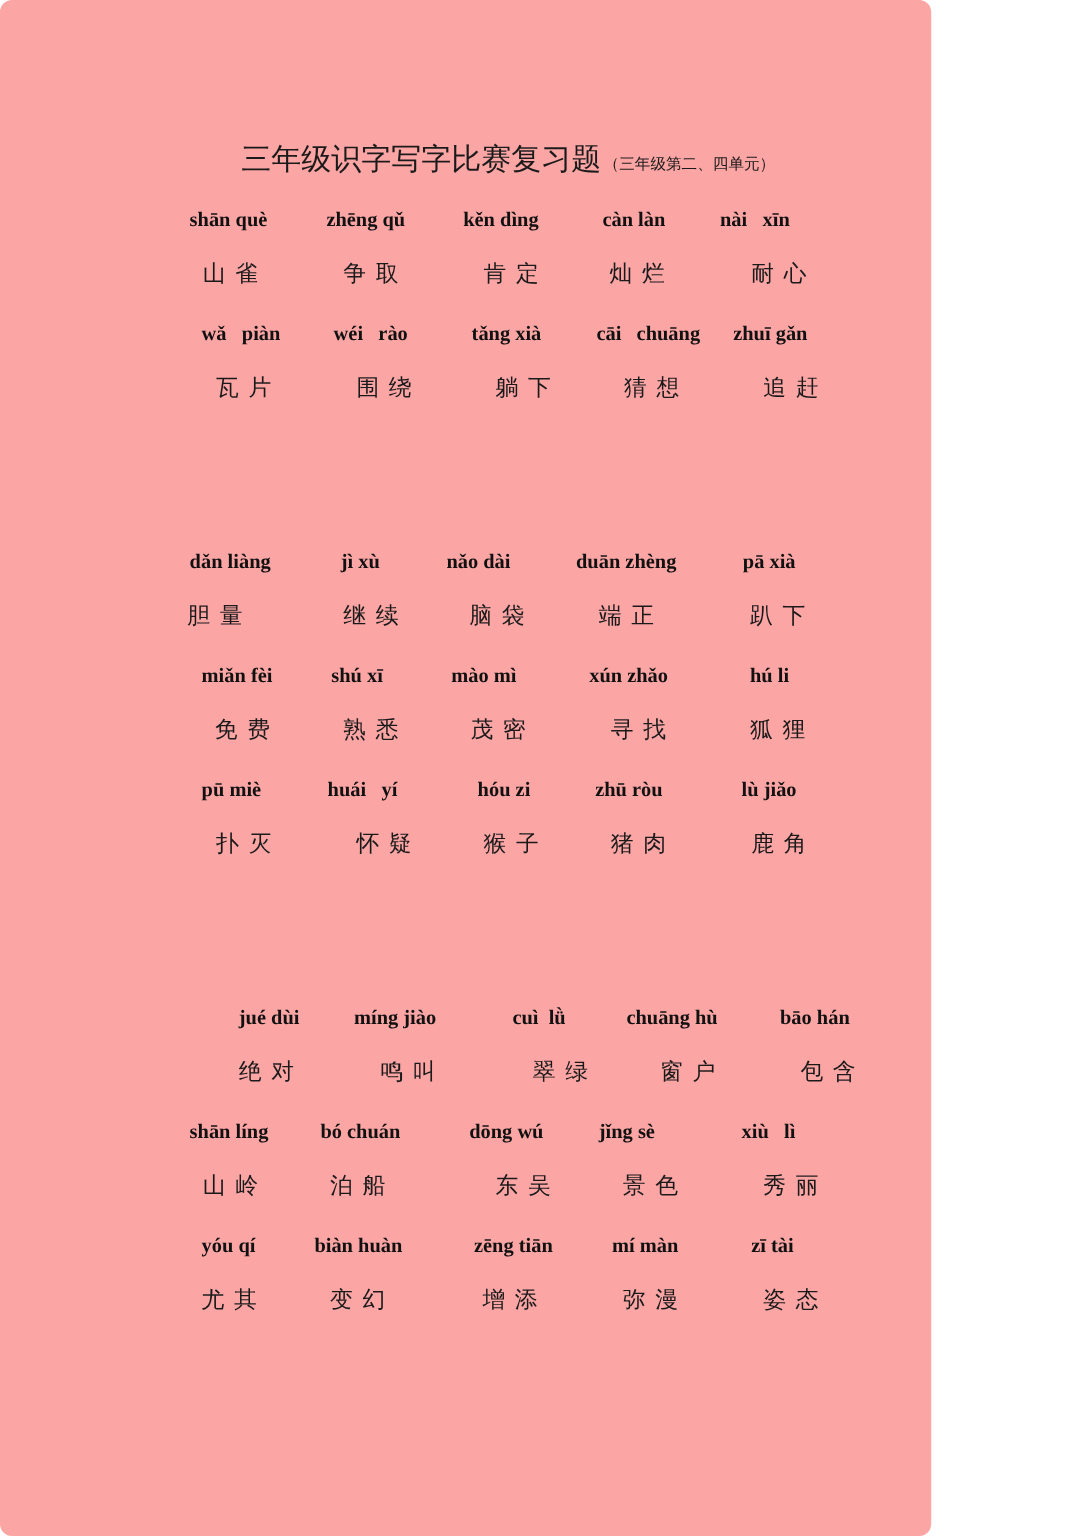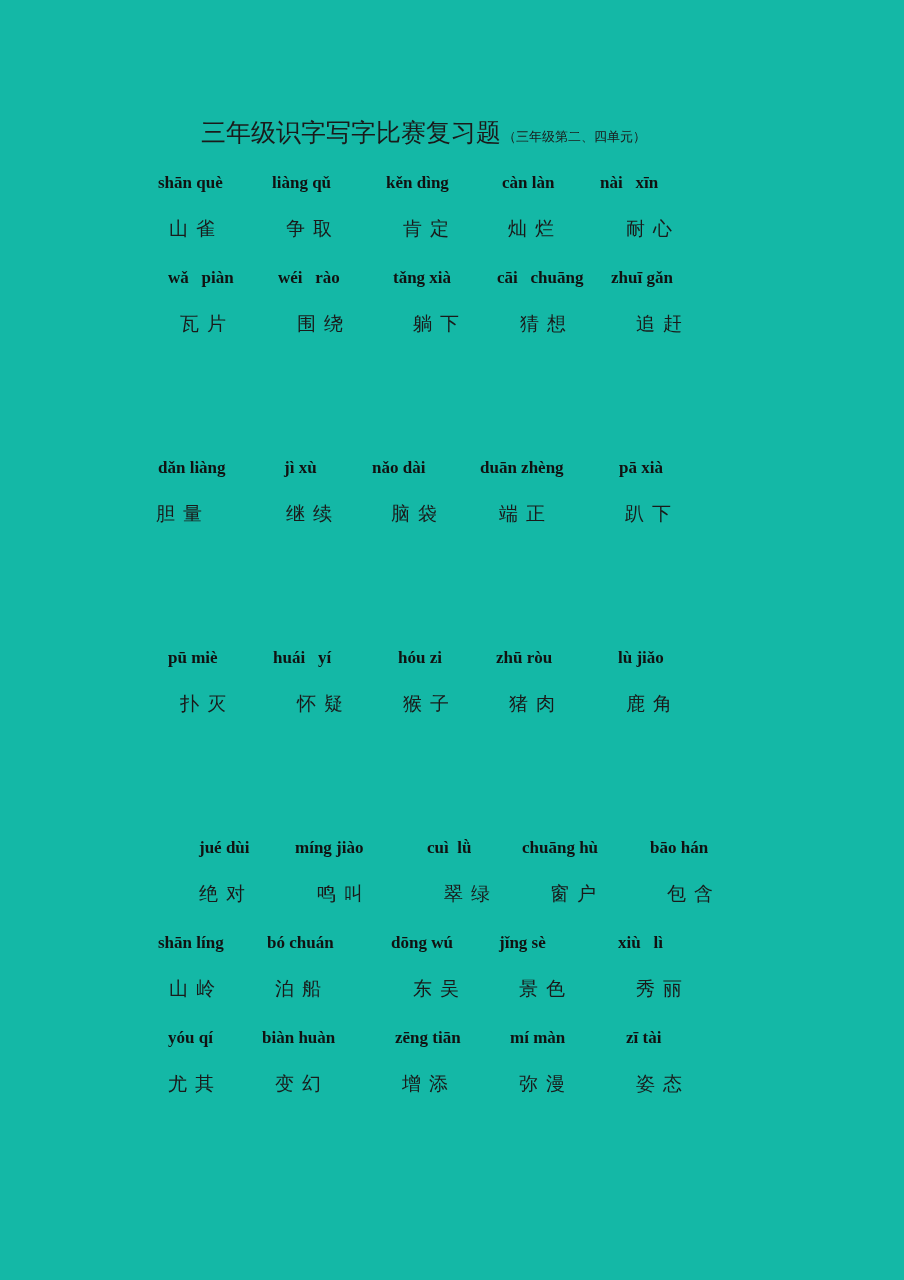--- a/index.html
+++ b/index.html
@@ -10,22 +10,23 @@
     body {
       width: 904px;
       height: 1280px;
       position: relative;
       overflow: hidden;
       color: #111111;
     }
     .page {
       position: absolute;
       left: 0; top: 0;
-      width: 904px; height: 1280px;
-      background: #14b8a6;
+      width: 776px; height: 1280px;
+      background: #fca5a5;
+      border-radius: 10px;
     }
     .title-wrap {
       position: absolute;
       left: 201px;
       top: 116px;
       white-space: nowrap;
     }
     .title-main {
       font-family: "DejaVu Sans", sans-serif;
       font-size: 25px;
@@ -72,21 +73,21 @@
 
 <div class="page">
 
   <div class="title-wrap">
     <span class="title-main">三年级识字写字比赛复习题</span><span class="title-sub">（三年级第二、四单元）</span>
   </div>
 
   <div class="row" style="top:173px;">
     <span class="py" style="left:158px">shān què</span>
     <span class="hz" style="left:169px">山 雀</span>
-    <span class="py" style="left:272px">liàng qǔ</span>
+    <span class="py" style="left:272px">zhēng qǔ</span>
     <span class="hz" style="left:286px">争 取</span>
     <span class="py" style="left:386px">kěn dìng</span>
     <span class="hz" style="left:403px">肯 定</span>
     <span class="py" style="left:502px">càn làn</span>
     <span class="hz" style="left:508px">灿 烂</span>
     <span class="py" style="left:600px">nài   xīn</span>
     <span class="hz" style="left:626px">耐 心</span>
   </div>
 
   <div class="row" style="top:268px;">
@@ -109,20 +110,32 @@
     <span class="py" style="left:284px">jì xù</span>
     <span class="hz" style="left:286px">继 续</span>
     <span class="py" style="left:372px">nǎo dài</span>
     <span class="hz" style="left:391px">脑 袋</span>
     <span class="py" style="left:480px">duān zhèng</span>
     <span class="hz" style="left:499px">端 正</span>
     <span class="py" style="left:619px">pā xià</span>
     <span class="hz" style="left:625px">趴 下</span>
   </div>
 
+  <div class="row" style="top:553px;">
+    <span class="py" style="left:168px">miǎn fèi</span>
+    <span class="hz" style="left:179px">免 费</span>
+    <span class="py" style="left:276px">shú xī</span>
+    <span class="hz" style="left:286px">熟 悉</span>
+    <span class="py" style="left:376px">mào mì</span>
+    <span class="hz" style="left:392px">茂 密</span>
+    <span class="py" style="left:491px">xún zhǎo</span>
+    <span class="hz" style="left:509px">寻 找</span>
+    <span class="py" style="left:625px">hú li</span>
+    <span class="hz" style="left:625px">狐 狸</span>
+  </div>
 
   <div class="row" style="top:648px;padding-left:20px;">
     <span class="py" style="left:168px">pū miè</span>
     <span class="hz" style="left:180px">扑 灭</span>
     <span class="py" style="left:273px">huái   yí</span>
     <span class="hz" style="left:297px">怀 疑</span>
     <span class="py" style="left:398px">hóu zi</span>
     <span class="hz" style="left:403px">猴 子</span>
     <span class="py" style="left:496px">zhū ròu</span>
     <span class="hz" style="left:509px">猪 肉</span>

